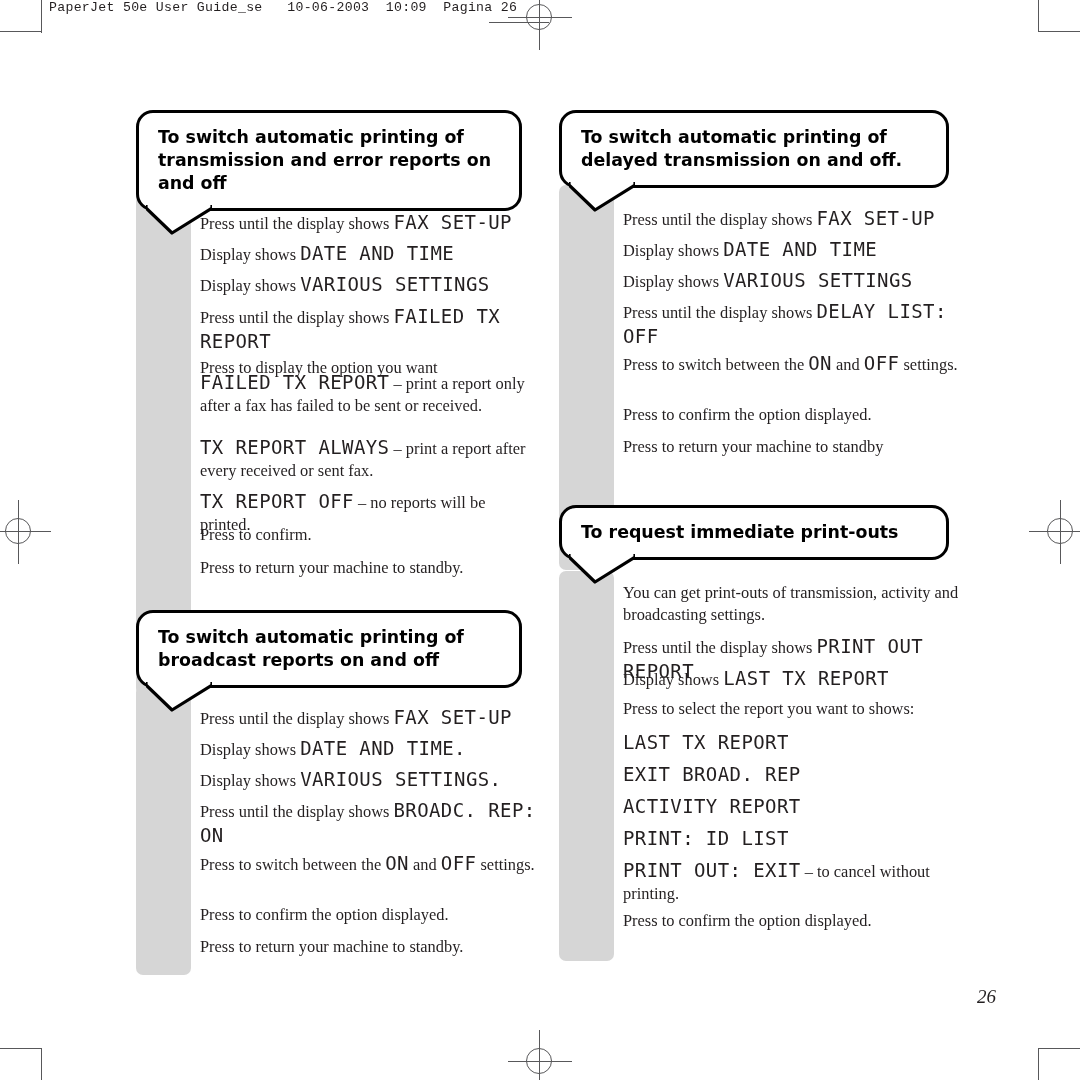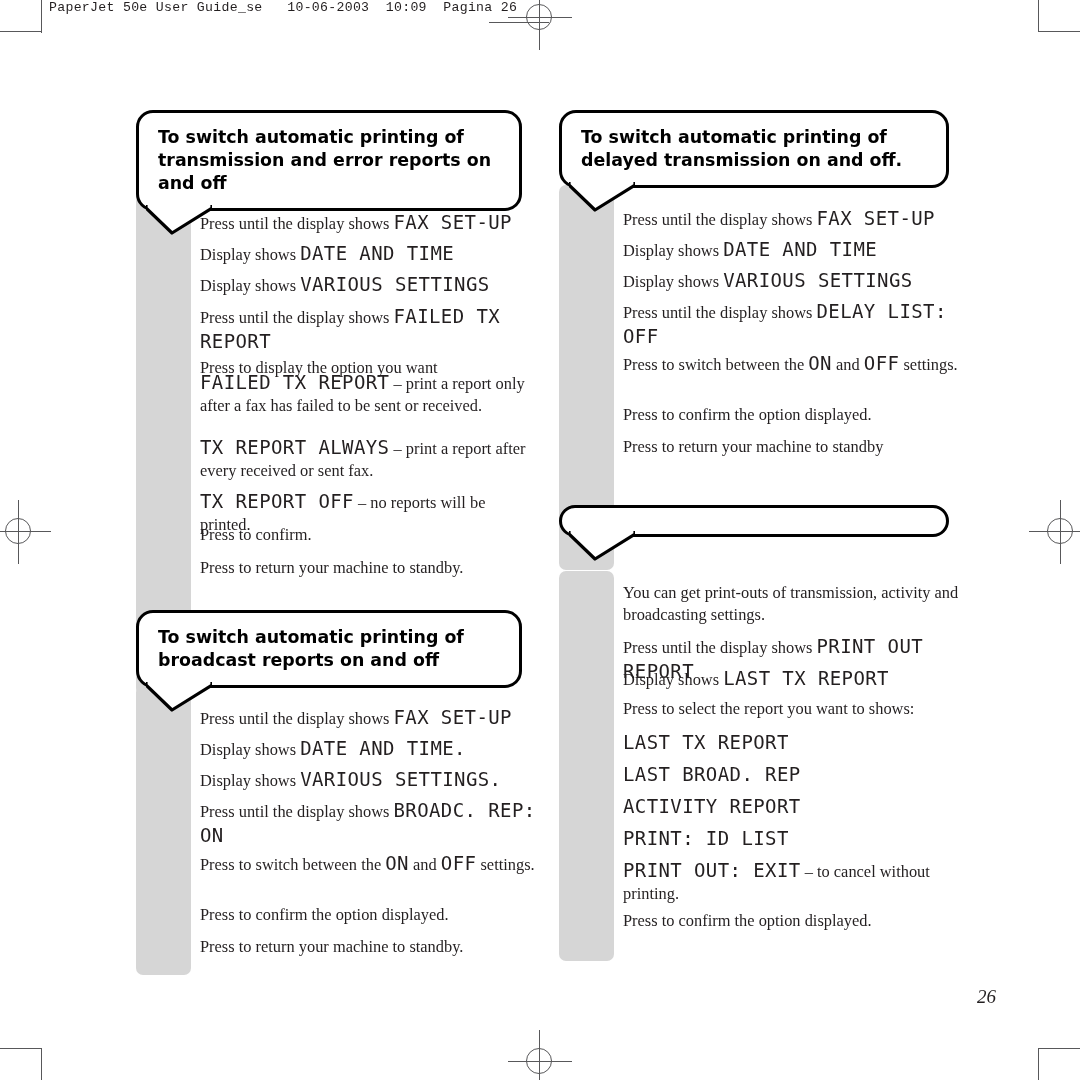--- a/index.html
+++ b/index.html
@@ -356,21 +356,21 @@
           <div class="step" style="top:96px;width:336px"><span>Press until the display shows </span><span class="lcd">FAX SET-UP</span></div>
           <div class="step" style="top:127px;width:336px"><span>Display shows </span><span class="lcd">DATE AND TIME</span></div>
           <div class="step" style="top:158px;width:336px"><span>Display shows </span><span class="lcd">VARIOUS SETTINGS</span></div>
           <div class="step" style="top:189px;width:336px"><span>Press until the display shows </span><span class="lcd">DELAY LIST: OFF</span></div>
           <div class="step" style="top:241px;width:336px"><span>Press to switch between the </span><span class="lcd">ON</span><span> and </span><span class="lcd">OFF</span><span> settings.</span></div>
           <div class="step" style="top:294px;width:336px"><span>Press to confirm the option displayed.</span></div>
           <div class="step" style="top:326px;width:336px"><span>Press to return your machine to standby</span></div>
         </div>
       </div>
       <div class="block" style="left:559px;top:505px;width:404px">
-        <div class="callout" style="width:390px"><span class="tail">
+        <div class="callout" style="width:390px"><span>To request immediate print-outs</span><span class="tail">
             <svg width="66" height="30" viewBox="0 0 66 30">
               <path d="M0 -6 L0 3 L26 28 L66 3 L66 -6 Z" fill="#fff" stroke="#000" stroke-width="3.2" stroke-linejoin="round"></path>
               <rect x="2" y="-10" width="62" height="8" fill="#fff"></rect>
             </svg>
           </span></div>
         <div class="panel" style="top:66px;height:390px"></div>
         <div class="btn-label" style="top: 122px; left: 27.5px;">Function</div>
         <div class="btn fn-circle" style="top: 130px; left: 27.5px;"></div>
         <div class="btn doc-circle" style="top: 175px; left: 27.5px;">
           <span><svg width="15" height="17" viewBox="0 0 15 17">
@@ -398,21 +398,21 @@
               <path d="M1 1 L9.2 1 L14 5.8 L14 16 L1 16 Z" fill="#fff" stroke="#000" stroke-width="1.7"></path>
               <path d="M9.2 1 L9.2 5.8 L14 5.8 Z" fill="#000"></path>
             </svg></span>
         </div>
         <div class="steps" style="left:64px;top:0">
           <div class="step" style="top:77px;width:340px"><span>You can get print-outs of transmission, activity and broadcasting settings.</span></div>
           <div class="step" style="top:129px;width:340px"><span>Press until the display shows </span><span class="lcd">PRINT OUT REPORT</span></div>
           <div class="step" style="top:161px;width:340px"><span>Display shows </span><span class="lcd">LAST TX REPORT</span></div>
           <div class="step" style="top:193px;width:340px"><span>Press to select the report you want to shows:</span></div>
           <div class="step" style="top:225px;width:340px"><span class="lcd">LAST TX REPORT</span></div>
-          <div class="step" style="top:257px;width:340px"><span class="lcd">LAST BROAD. REP</span></div>
+          <div class="step" style="top:257px;width:340px"><span class="lcd">EXIT BROAD. REP</span></div>
           <div class="step" style="top:289px;width:340px"><span class="lcd">ACTIVITY REPORT</span></div>
           <div class="step" style="top:321px;width:340px"><span class="lcd">PRINT: ID LIST</span></div>
           <div class="step" style="top:353px;width:340px"><span class="lcd">PRINT OUT: EXIT</span><span> – to cancel without printing.</span></div>
           <div class="step" style="top:405px;width:340px"><span>Press to confirm the option displayed.</span></div>
         </div>
       </div>
     </div>
 
   <div class="folio">26</div>
 </div>

